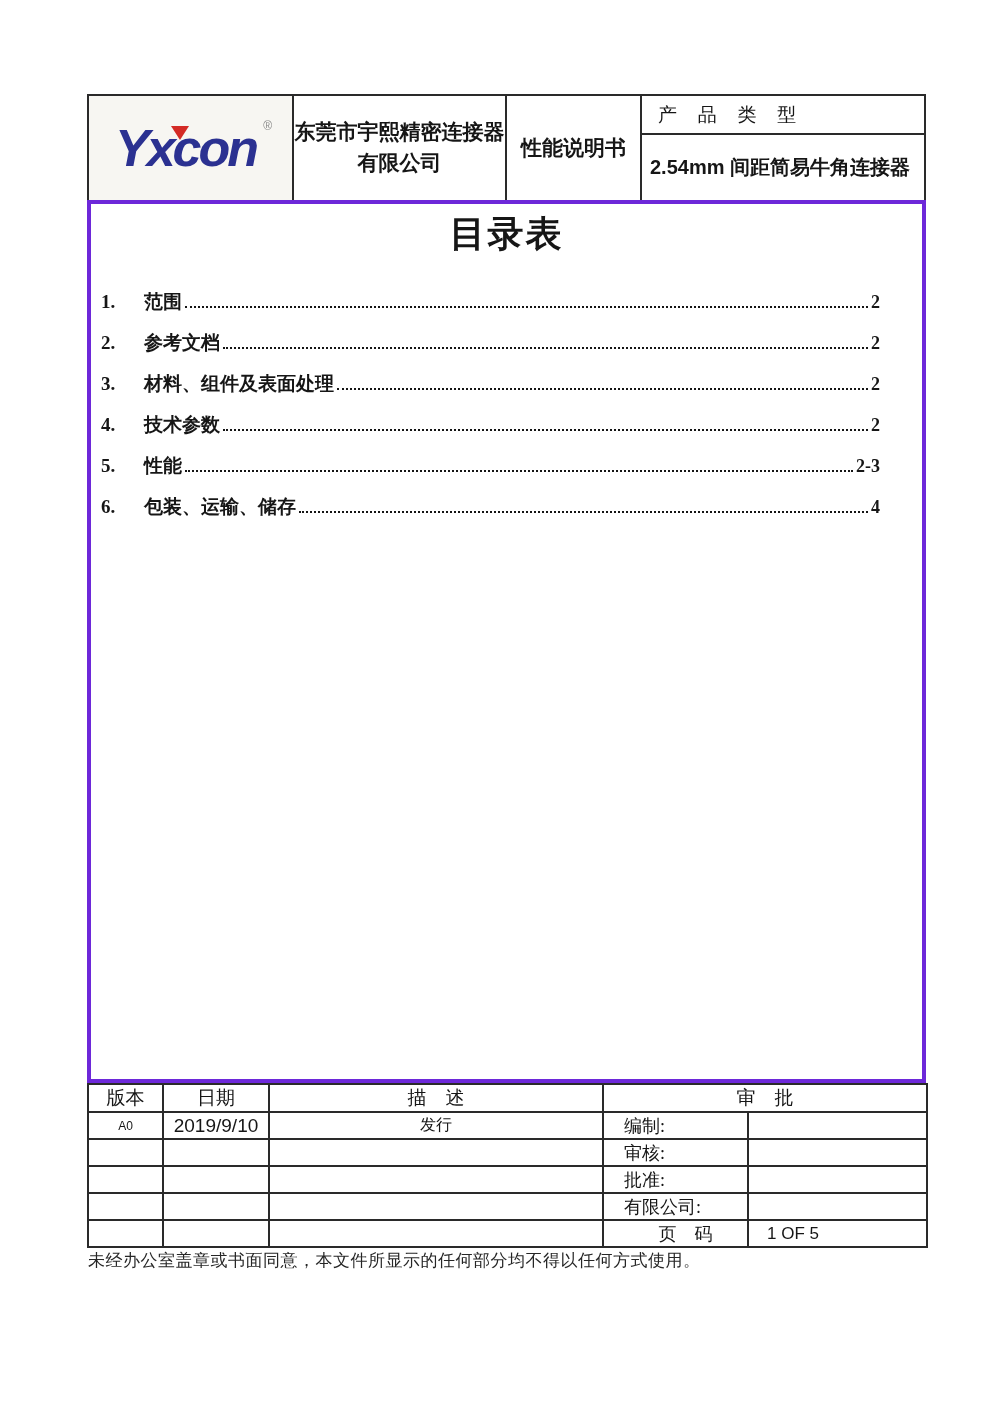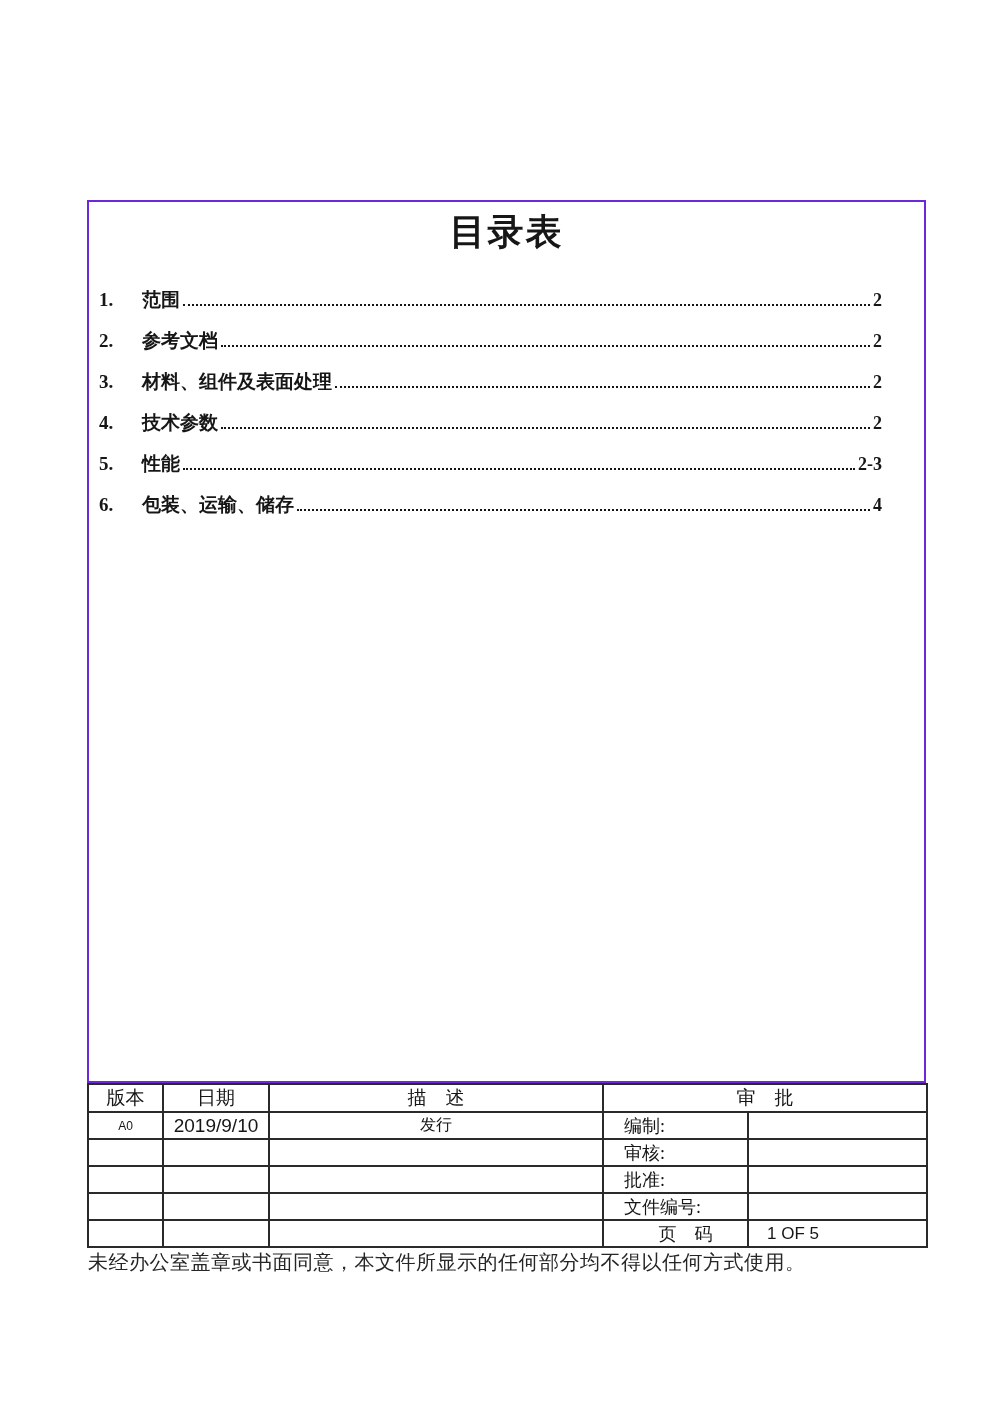--- a/index.html
+++ b/index.html
@@ -78,21 +78,21 @@
     padding-left: 8px;
     font-family: "Liberation Sans", sans-serif;
     font-weight: bold; font-size: 20px;
   }
 
   
   .content-box {
     position: absolute;
     left: 87px; top: 200px;
     width: 839px; height: 883px;
-    border: 2px solid #6d28d9;
+    border: 4px solid #6d28d9;
   }
   .toc-title {
     margin-top: 6px;
     text-align: center;
     font-weight: bold; font-size: 36px;
     letter-spacing: 2px;
   }
   .toc-list { margin-top: 14px; padding: 0 42px 0 10px; }
   .toc-entry {
     display: flex; align-items: flex-end;
@@ -135,29 +135,47 @@
   .td-sans { font-family: "Liberation Sans", sans-serif; font-size: 12px; }
   .td-date { font-family: Liberation Sans, sans-serif; font-size: 19px; text-align: center; }
   .td-label { padding-left: 20px; font-size: 18px; }
   .td-value { padding-left: 18px; font-family: "Liberation Sans", sans-serif; font-size: 17px; }
   .td-desc { text-align: center; font-size: 16px; }
 
   
   .footer-notice {
     position: absolute;
     left: 88px; top: 1249px;
-    font-size: 20px; color: #262626;
+    font-size: 17px; color: #262626;
     letter-spacing: 0.5px;
   }
 </style>
 </head>
 <body>
 
 <div class="page">
 
+  <div class="header-table">
+    <div class="cell cell-logo">
+      <div class="logo">
+        <span>Yxcon</span>
+        <span class="logo-tri"></span>
+        <span class="reg">®</span>
+      </div>
+    </div>
+    <div class="cell cell-company">
+      <div>东莞市宇熙精密连接器</div>
+      <div>有限公司</div>
+    </div>
+    <div class="cell cell-doctype">性能说明书</div>
+    <div class="cell cell-product">
+      <div class="product-type">产 品 类 型</div>
+      <div class="product-name">2.54mm 间距简易牛角连接器</div>
+    </div>
+  </div>
 
   <div class="content-box">
     <div class="toc-title">目录表</div>
     <div class="toc-list">
 
       <div class="toc-entry">
         <span class="toc-num">1.</span>
         <span class="toc-label">范围</span>
         <span class="toc-leader"></span>
         <span class="toc-page">2</span>
@@ -234,21 +252,21 @@
       <td class="td-center td-sans"></td>
       <td class="td-date"></td>
       <td class="td-desc"></td>
       <td class="td-label">批准:</td>
       <td class="td-value"></td>
     </tr>
     <tr>
       <td class="td-center td-sans"></td>
       <td class="td-date"></td>
       <td class="td-desc"></td>
-      <td class="td-label">文件编号:</td>
+      <td class="td-label">有限公司:</td>
       <td class="td-value"></td>
     </tr>
     <tr>
       <td class="td-center td-sans"></td>
       <td class="td-date"></td>
       <td class="td-desc"></td>
       <td class="td-label td-center">页　码</td>
       <td class="td-value">1 OF 5</td>
     </tr>
   </tbody>

